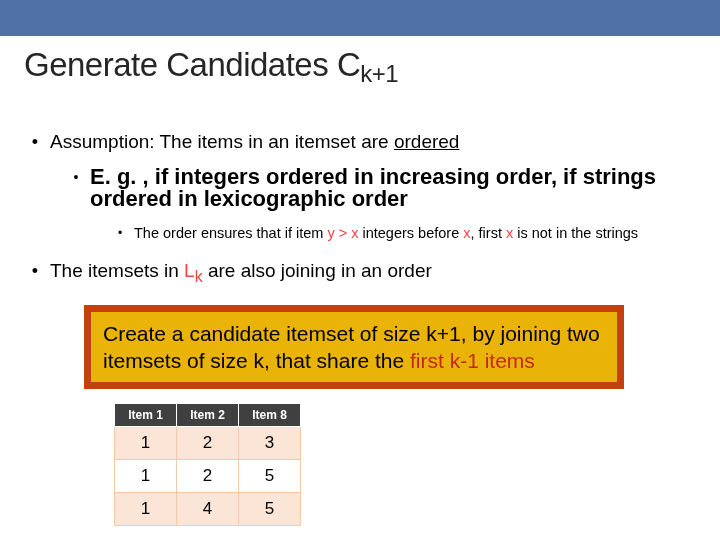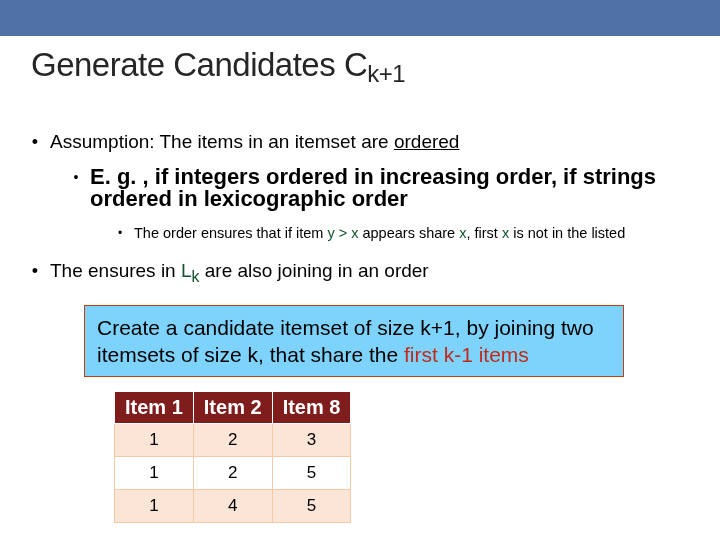--- a/index.html
+++ b/index.html
@@ -13,21 +13,21 @@
   }
   .top-bar {
     position: absolute;
     top: 0; left: 0; right: 0;
     height: 36px;
     background: #5070a8;
   }
   .title {
     position: absolute;
     top: 46px;
-    left: 31px;
+    left: 24px;
     font-size: 33px;
     font-weight: 400;
     color: #262626;
     letter-spacing: -0.5px;
   }
   .title sub { font-size: 24px; vertical-align: baseline; position: relative; bottom: -6px; }
   .content {
     position: absolute;
     top: 130px;
     left: 20px;
@@ -39,41 +39,41 @@
   .bullet1 { width: 30px; text-align: center; font-size: 18px; color: #000; line-height: 24px; }
   .lvl1-text { font-size: 19px; line-height: 24px; flex: 1; }
   .lvl2 { margin-top: 12px; margin-left: 42px; }
   .lvl2-row { display: flex; align-items: flex-start; }
   .bullet2 { width: 28px; text-align: center; font-size: 14px; line-height: 22px; }
   .lvl2-text { font-size: 22px; line-height: 22px; font-weight: bold; flex: 1; }
   .lvl3 { margin-top: 14px; margin-left: 44px; }
   .lvl3-row { display: flex; align-items: flex-start; }
   .bullet3 { width: 28px; text-align: center; font-size: 12px; line-height: 18px; }
   .lvl3-text { font-size: 14.5px; line-height: 19px; flex: 1; }
-  .var { color: #14532d; }
+  .var { color: #ef4444; }
   .callout {
     margin: 12px 0 14px 64px;
     width: 540px;
-    background: #7dd3fc;
-    border: 1px solid #c2410c;
+    background: #eab308;
+    border: 7px solid #c2410c;
     padding: 8px 12px;
     font-size: 21px;
     line-height: 27px;
     color: #000;
   }
   .first-k1 { color: #c12a1b; }
   .tbl {
     margin-left: 94px;
     border-collapse: collapse;
   }
   .tbl th {
-    background: #7f1d1d;
+    background: #404040;
     color: #fff;
     font-weight: bold;
-    font-size: 20px;
+    font-size: 12px;
     padding: 4px 10px;
     border: 1px solid #fff;
     text-align: center;
     min-width: 62px;
   }
   .tbl td {
     font-size: 17px;
     padding: 6px 10px;
     text-align: center;
     border: 1px solid #f3c9a8;
@@ -104,34 +104,34 @@
         <li>
           <div class="lvl2-row">
             <span class="bullet2">•</span>
             <span class="lvl2-text">E. g. , if integers ordered in increasing order, if strings ordered in lexicographic order</span>
           </div>
           <ul class="lvl3">
             <li>
               <div class="lvl3-row">
                 <span class="bullet3">•</span>
                 <span class="lvl3-text">
-                  <span>The order ensures that if item </span><span class="var">y &gt; x</span><span> appears share </span><span class="var">x</span><span>, first </span><span class="var">x</span><span> is not in the listed</span>
+                  <span>The order ensures that if item </span><span class="var">y &gt; x</span><span> integers before </span><span class="var">x</span><span>, first </span><span class="var">x</span><span> is not in the strings</span>
                 </span>
               </div>
             </li>
           </ul>
         </li>
       </ul>
     </li>
 
     <li class="lvl1">
       <div class="lvl1-row">
         <span class="bullet1">•</span>
         <span class="lvl1-text">
-          <span>The ensures in </span><span class="var"><span>L</span><sub>k</sub></span><span> are also joining in an order</span>
+          <span>The itemsets in </span><span class="var"><span>L</span><sub>k</sub></span><span> are also joining in an order</span>
         </span>
       </div>
     </li>
   </ul>
 
   <div class="callout">
     <span>Create a candidate itemset of size k+1, by joining two itemsets of size k, that share the </span><span class="first-k1">first k-1 items</span>
   </div>
 
   <table class="tbl">

